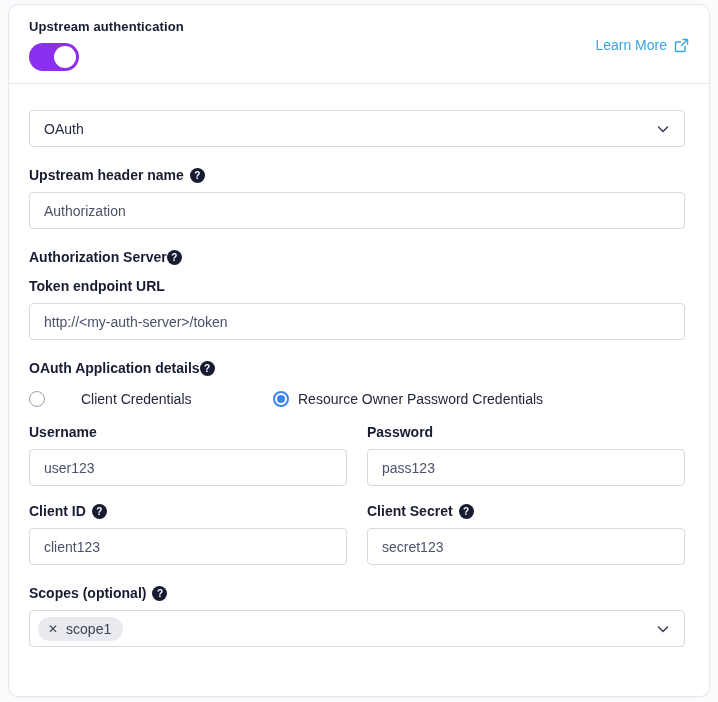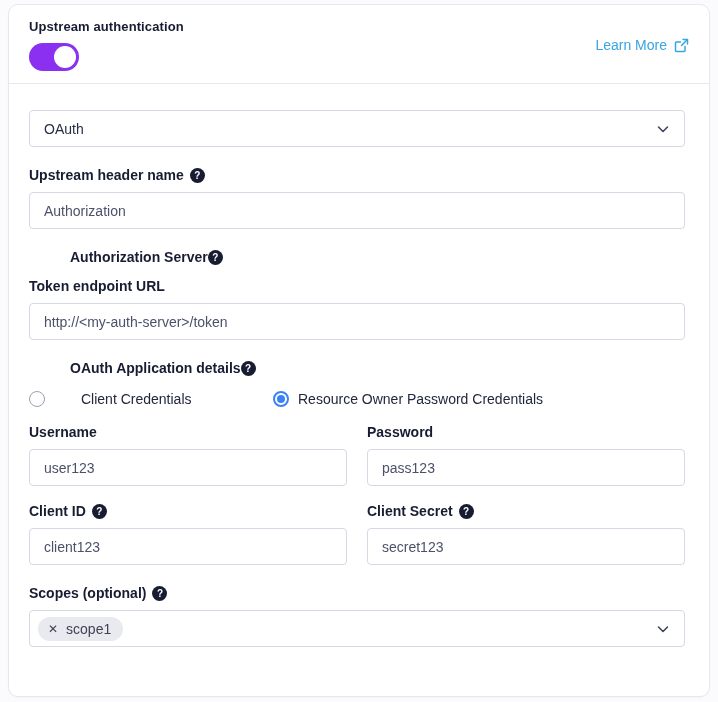--- a/index.html
+++ b/index.html
@@ -50,21 +50,21 @@
   .select {
     display:flex; align-items:center; justify-content:space-between; cursor:pointer;
   }
   .select .sel-value { color:#272d45; }
   .chevron { width:14px; height:14px; flex:0 0 auto; }
   .chevron svg { display:block; }
   .spacer-20 { height:20px; }
   .spacer-16 { height:17px; }
   .section-heading {
     display:flex; align-items:center; gap:0;
-    font-size:14px; font-weight:700; color:#181c32;margin-left:41px;
+    font-size:14px; font-weight:700; color:#181c32;
   }
   .radio-row { display:flex; align-items:center; margin:15px 0 17px 0; }
   .radio { display:flex; align-items:center; gap:9px; cursor:pointer; }
   .radio:first-child { width:244px;gap:36px; }
   .rb {
     width:16px; height:16px; border-radius:50%; border:1px solid #9aa0b4;
     background:#fff; flex:0 0 auto; position:relative;
   }
   .rb.checked { border:2px solid #3b82f6; }
   .rb.checked::after {

